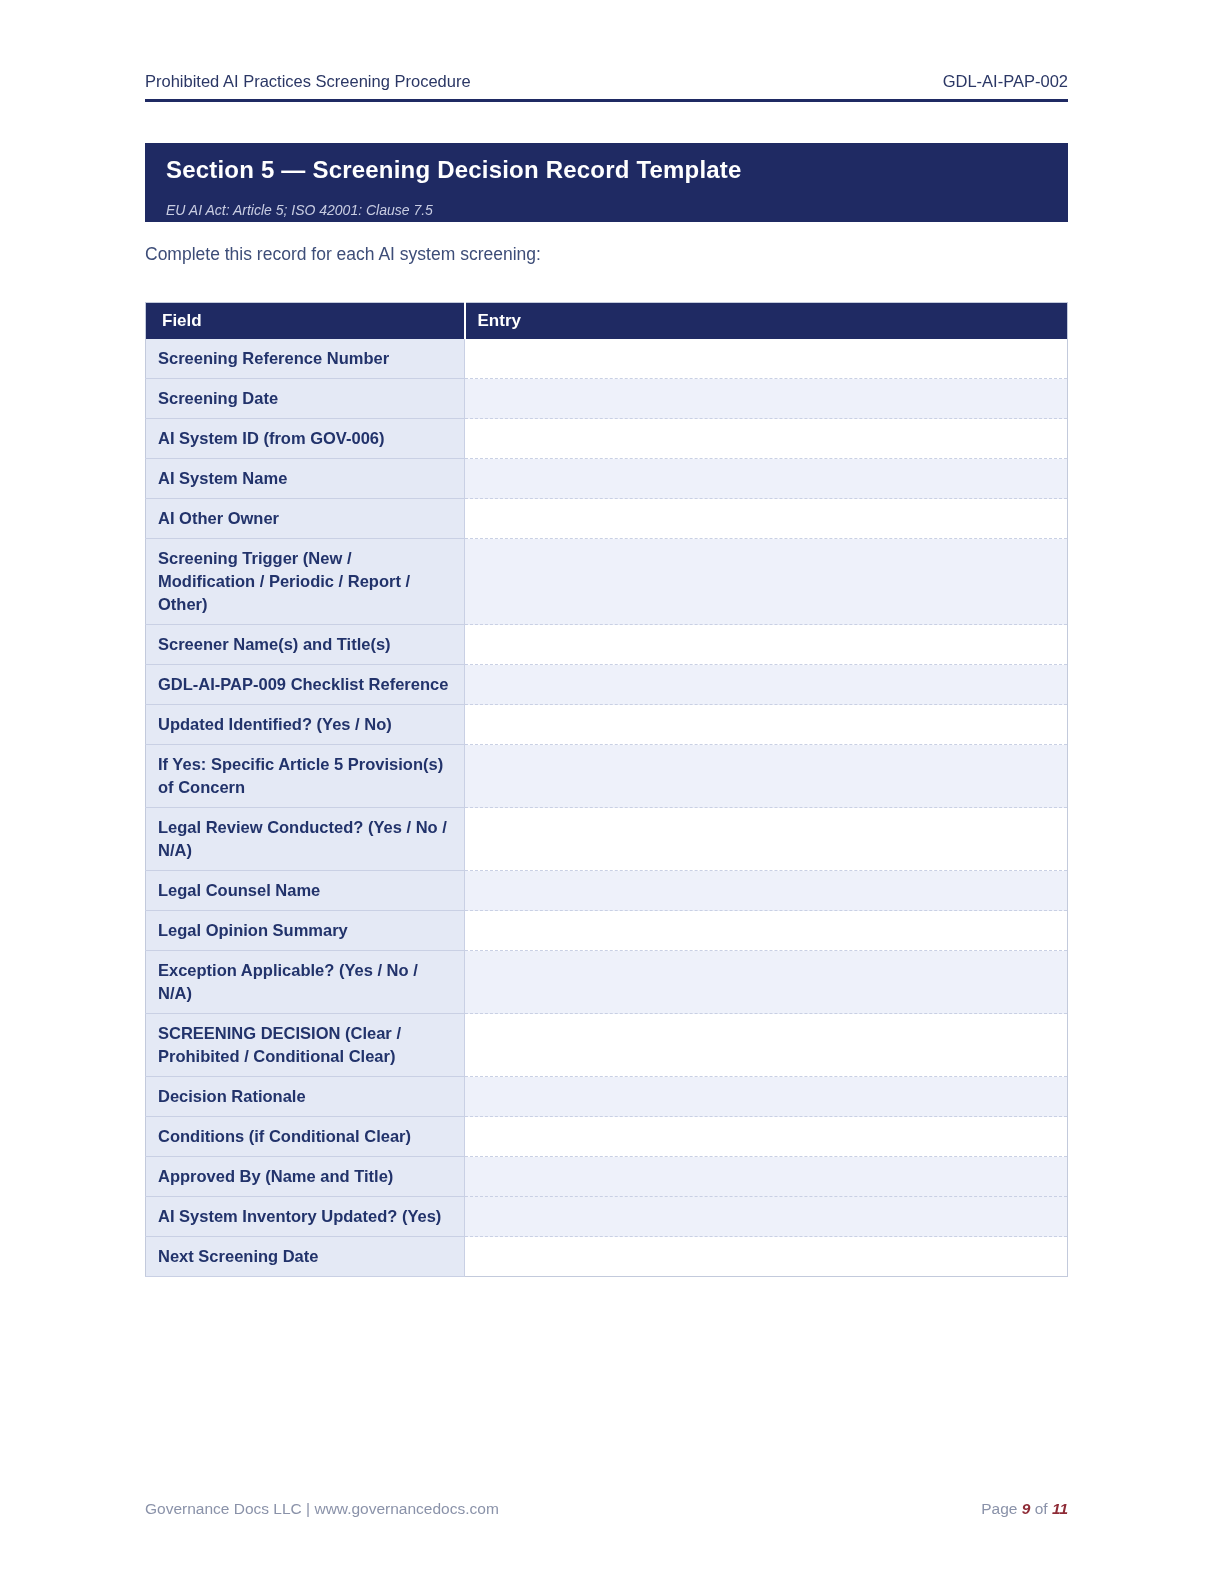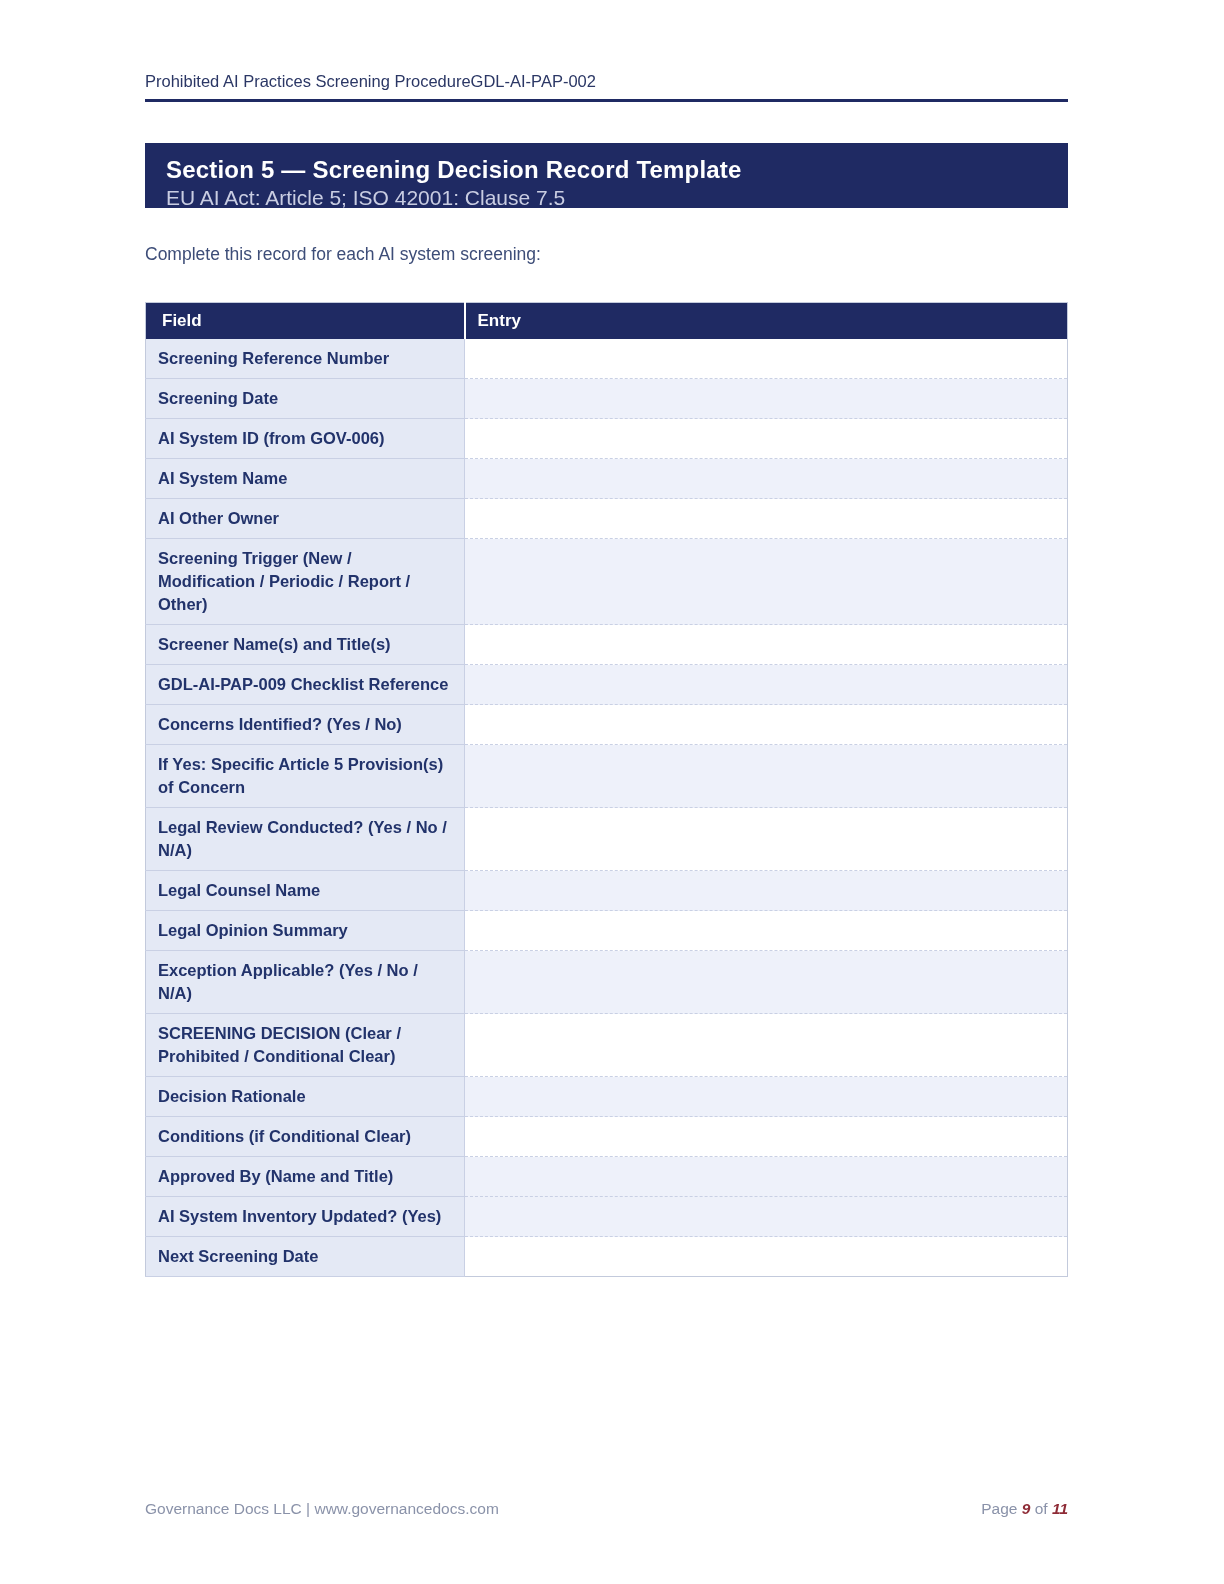--- a/index.html
+++ b/index.html
@@ -18,39 +18,39 @@
   html, body { background:#ffffff; }
   body { font-family:"Liberation Sans", sans-serif; }
   .page {
     position:relative;
     width:1224px; height:1584px;
     background:#ffffff;
     overflow:hidden;
   }
   .doc-header {
     position:absolute; top:72px; left:145px; width:923px;
-    display:flex; align-items:baseline;
+    display:flex; justify-content:space-between; align-items:baseline;
     font-size:16.5px; color:var(--header_text);
   }
   .header-rule {
     position:absolute; top:99px; left:145px; width:923px; height:3px;
     background:var(--navy);
   }
   .banner {
-    position:absolute; top:143px; left:145px; width:923px; height:65px;
+    position:absolute; top:143px; left:145px; width:923px; height:79px;
     background:var(--navy);
     padding:13px 21px;
   }
   .banner h1 {
     color:#ffffff; font-size:24px; font-weight:bold; line-height:28px;
     letter-spacing:0.2px;
   }
   .banner p {
-    color:var(--banner_subtitle); font-size:21px; 
-    margin-top:4px; line-height:20px;
+    color:var(--banner_subtitle); font-size:14px; font-style:italic;
+    margin-top:16px; line-height:20px;
   }
   .intro {
     position:absolute; top:243px; left:145px; width:923px;
     font-size:17.5px; color:var(--intro_text); line-height:22px;
   }
   table.record {
     position:absolute; top:302px; left:145px; width:923px;
     border-collapse:collapse;
     border:1px solid #C3CADC;
   }
@@ -141,21 +141,21 @@
         </tr>
         <tr>
           <td class="field-cell">Screener Name(s) and Title(s)</td>
           <td class="entry-cell"></td>
         </tr>
         <tr class="alt">
           <td class="field-cell">GDL-AI-PAP-009 Checklist Reference</td>
           <td class="entry-cell"></td>
         </tr>
         <tr>
-          <td class="field-cell">Concerns Identified? (Yes / No)</td>
+          <td class="field-cell">Updated Identified? (Yes / No)</td>
           <td class="entry-cell"></td>
         </tr>
         <tr class="alt">
           <td class="field-cell">If Yes: Specific Article 5 Provision(s) of Concern</td>
           <td class="entry-cell"></td>
         </tr>
         <tr>
           <td class="field-cell">Legal Review Conducted? (Yes / No / N/A)</td>
           <td class="entry-cell"></td>
         </tr>

